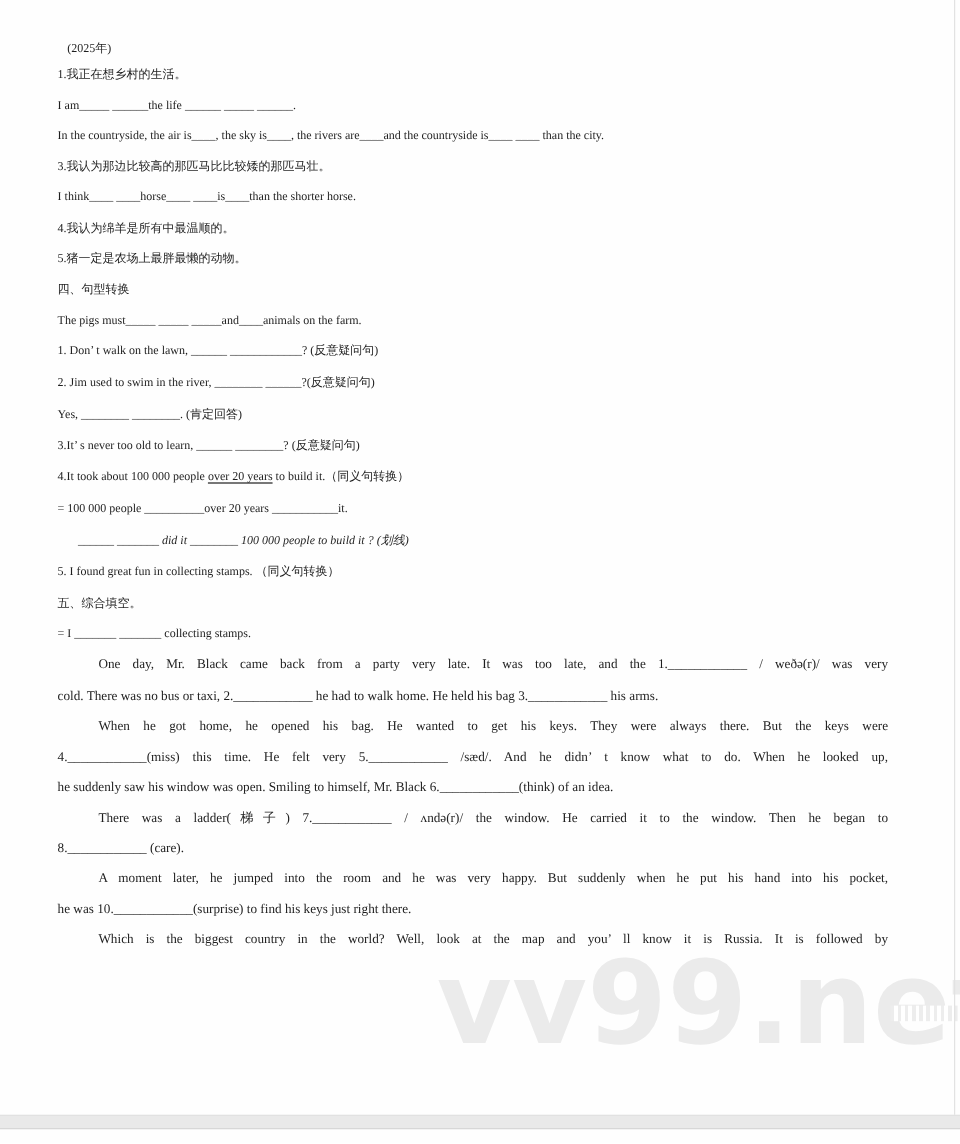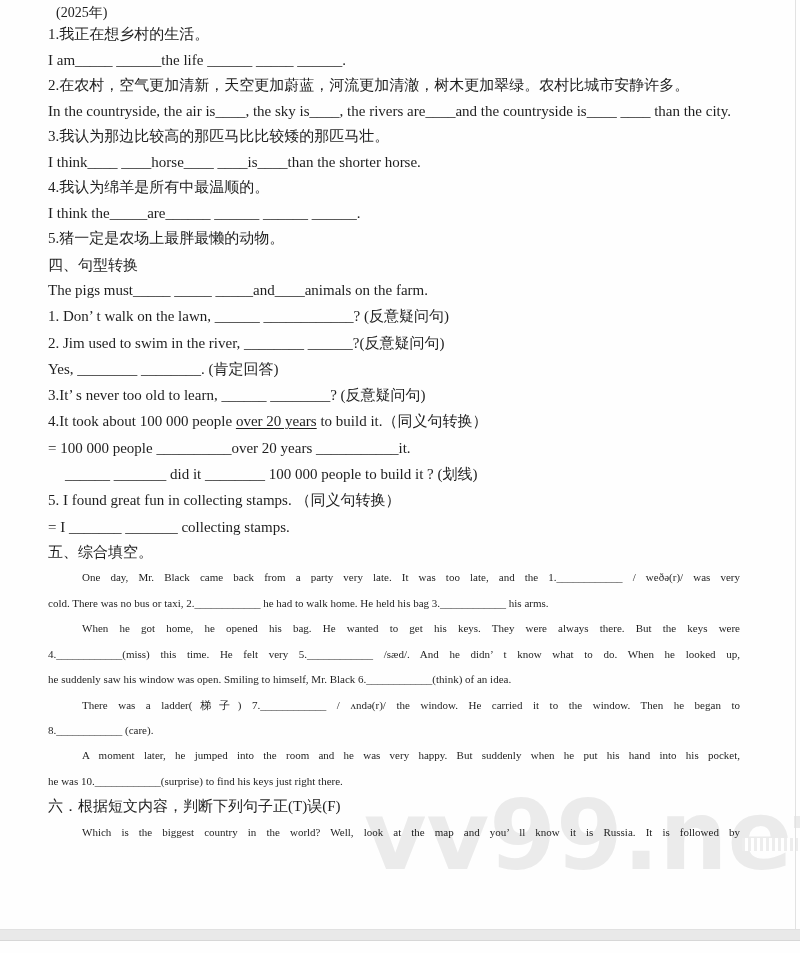--- a/index.html
+++ b/index.html
@@ -12,30 +12,30 @@
     position:absolute; left:364px; top:788px; z-index:0;
     font-family:"DejaVu Sans", sans-serif; font-weight:bold;
     font-size:96px; line-height:1; color:#ebebeb; letter-spacing:0;
     white-space:nowrap;
   }
   .stripes {
     position:absolute; left:742px; top:838px; width:56px; height:13px; z-index:0;
     background:repeating-linear-gradient(90deg,#ededed 0 3px,#ffffff 3px 6px);
   }
   .content { position:absolute; left:48px; top:4px; width:692px; z-index:1; }
-  .year { font-size:14px; line-height:18px; padding-left:8px; }
-  .line { font-size:15px; line-height:25.5px; min-height:25.5px; }
+  .year { font-size:10px; line-height:18px; padding-left:8px;margin-top:28px; }
+  .line { font-size:10px; line-height:25.5px; min-height:25.5px; }
   .lineb { line-height:26.3px; min-height:26.3px; }
   .jline {
     font-size:11px; line-height:25.4px; min-height:25.4px;
     text-align:justify; text-align-last:justify;
   }
   .jline.last { text-align-last:left; }
   .ind34 { padding-left:34px; }
-  .ind17 { padding-left:17px; }
+  .ind17 { padding-left:17px;font-style:italic; }
   .ul { text-decoration:underline; text-underline-offset:2px; }
   .right-edge { position:absolute; left:795px; top:0; width:1px; height:929px; background:#e2e2e2; z-index:2; }
   .page-gap {
     position:absolute; left:0; top:929px; width:800px; height:12px; z-index:2;
     background:#e9e9e9; border-top:1px solid #e1e1e1; border-bottom:1px solid #d7d7d7;
     box-sizing:border-box;
   }
 </style>
 </head>
 <body>
@@ -44,52 +44,49 @@
 
   <div class="watermark">vv99.net</div>
   <div class="stripes"></div>
 
   <section class="content">
 
     <div class="year">(2025年)</div>
 
     <div class="line">1.我正在想乡村的生活。</div>
     <div class="line">I am_____ ______the life ______ _____ ______.</div>
-    <div class="line">2.在农村，空气更加清新，天空更加蔚蓝，河流更加清澈，树木更加翠绿。农村比城市安静许多。</div>
     <div class="line">In the countryside, the air is____, the sky is____, the rivers are____and the countryside is____ ____ than the city.</div>
     <div class="line">3.我认为那边比较高的那匹马比比较矮的那匹马壮。</div>
     <div class="line">I think____ ____horse____ ____is____than the shorter horse.</div>
     <div class="line">4.我认为绵羊是所有中最温顺的。</div>
-    <div class="line">I think the_____are______ ______ ______ ______.</div>
     <div class="line">5.猪一定是农场上最胖最懒的动物。</div>
     <div class="line lineb">四、句型转换</div>
 
     <div class="line">The pigs must_____ _____ _____and____animals on the farm.</div>
     <div class="line lineb">1. Don’ t walk on the lawn, ______ ____________? (反意疑问句)</div>
     <div class="line lineb">2. Jim used to swim in the river, ________ ______?(反意疑问句)</div>
     <div class="line lineb">Yes, ________ ________. (肯定回答)</div>
     <div class="line lineb">3.It’ s never too old to learn, ______ ________? (反意疑问句)</div>
     <div class="line lineb"><span>4.It took about 100 000 people </span><span class="ul">over 20 years</span><span> to build it.（同义句转换）</span></div>
     <div class="line lineb">= 100 000 people __________over 20 years ___________it.</div>
     <div class="line lineb ind17">______ _______ did it ________ 100 000 people to build it ? (划线)</div>
     <div class="line lineb">5. I found great fun in collecting stamps. （同义句转换）</div>
+    <div class="line">五、综合填空。</div>
+
     <div class="line lineb">= I _______ _______ collecting stamps.</div>
-
-    <div class="line">五、综合填空。</div>
     <div class="jline ind34">One day, Mr. Black came back from a party very late. It was too late, and the 1.____________ / weðə(r)/ was very</div>
     <div class="jline last">cold. There was no bus or taxi, 2.____________ he had to walk home. He held his bag 3.____________ his arms.</div>
     <div class="jline ind34">When he got home, he opened his bag. He wanted to get his keys. They were always there. But the keys were</div>
     <div class="jline">4.____________(miss) this time. He felt very 5.____________ /sæd/. And he didn’ t know what to do. When he looked up,</div>
     <div class="jline last">he suddenly saw his window was open. Smiling to himself, Mr. Black 6.____________(think) of an idea.</div>
     <div class="jline ind34">There was a ladder(梯子) 7.____________ / ʌndə(r)/ the window. He carried it to the window. Then he began to</div>
     <div class="jline last">8.____________ (care).</div>
     <div class="jline ind34">A moment later, he jumped into the room and he was very happy. But suddenly when he put his hand into his pocket,</div>
     <div class="jline last">he was 10.____________(surprise) to find his keys just right there.</div>
 
-    <div class="line">六．根据短文内容，判断下列句子正(T)误(F)</div>
     <div class="jline ind34">Which is the biggest country in the world? Well, look at the map and you’ ll know it is Russia. It is followed by</div>
 
   </section>
 
   <div class="right-edge"></div>
   <div class="page-gap"></div>
 
 </main>
 
 </body></html>

